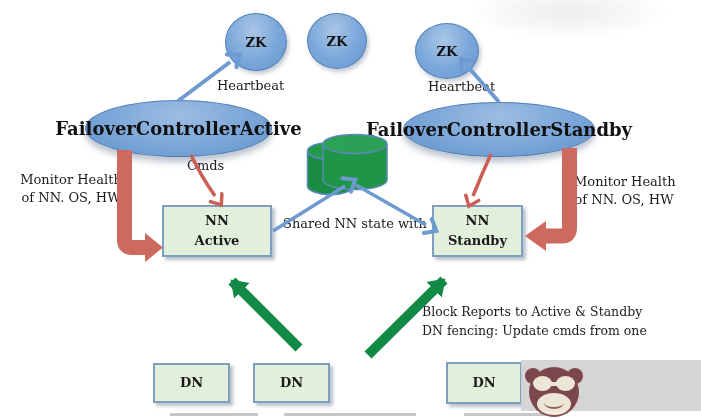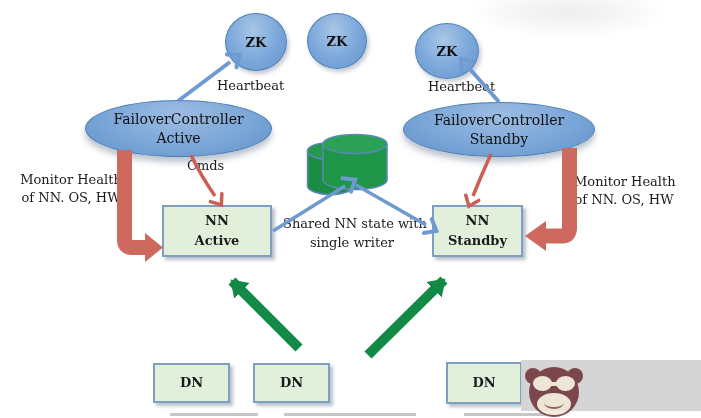--- a/index.html
+++ b/index.html
@@ -18,22 +18,22 @@
     border:1.5px solid #4f7fb5;
     box-shadow:2px 3px 4px rgba(120,135,155,.45);
     display:flex;align-items:center;justify-content:center;
     font-weight:bold;font-size:13px;color:#111;
   }
   .fc{
     position:absolute;border-radius:50%;
     background:radial-gradient(ellipse at 50% 25%, #9dbde2 0%, #7aa6d8 55%, #6493ca 100%);
     border:1.5px solid #4c7cb3;
     box-shadow:0 5px 6px rgba(120,135,155,.5);
-    display:flex;flex-direction:column;align-items:center;justify-content:center;
-    font-weight:normal;font-size:14px;color:#101010;line-height:19px;text-align:center;
+    display:flex;flex-direction:row;align-items:center;justify-content:center;
+    font-weight:bold;font-size:18px;color:#101010;line-height:19px;text-align:center;
   }
   .gbox{
     position:absolute;background:#e2efda;border:2px solid #7f9fc0;
     box-shadow:3px 3px 3px rgba(120,135,155,.5);
     display:flex;flex-direction:column;align-items:center;justify-content:center;
     font-weight:bold;font-size:13px;color:#1a1a1a;line-height:20px;text-align:left;
     box-sizing:border-box;
   }
   
   .lbl{
@@ -117,23 +117,26 @@
       <div>Monitor Health</div>
       <div>of NN. OS, HW</div>
     </div>
     <div class="lbl center" style="left:574px;top:173px;width:100px;">
       <div>Monitor Health</div>
       <div>of NN. OS, HW</div>
     </div>
 
     <div class="lbl center" style="left:283px;top:214px;width:138px;line-height:19px;">
       <div>Shared NN state with</div>
-      <div>single writer</div>
-    </div>
-
+    </div>
+
+    <div class="lbl" style="left:422px;top:302px;line-height:19px;font-size:12.5px;">
+      <div>Block Reports to Active &amp; Standby</div>
+      <div>DN fencing: Update cmds from one</div>
+    </div>
 
     <div class="remnant" style="left:170px;width:88px;"></div>
     <div class="remnant" style="left:284px;width:132px;"></div>
     <div class="remnant" style="left:464px;width:82px;"></div>
   </div>
 
   <svg id="arrows" width="701" height="418" viewBox="0 0 701 418">
     <defs>
       <marker id="blueV" markerUnits="userSpaceOnUse" markerWidth="26" markerHeight="26" refX="1" refY="13" orient="auto">
         <path d="M3,5 L13,13 L3,21" fill="none" stroke="#6f9ad1" stroke-width="4" stroke-linecap="round"></path>

